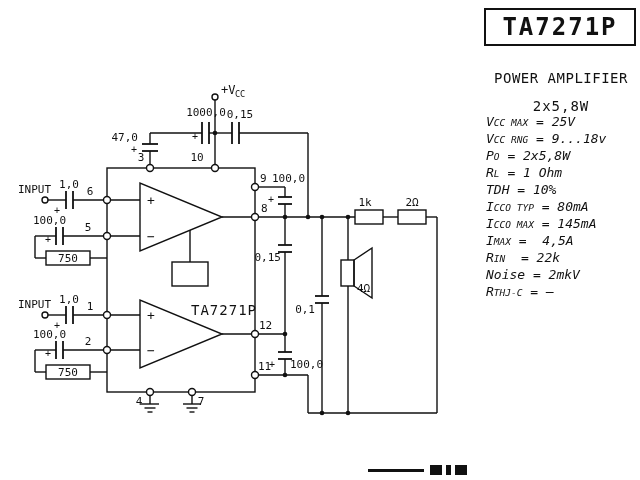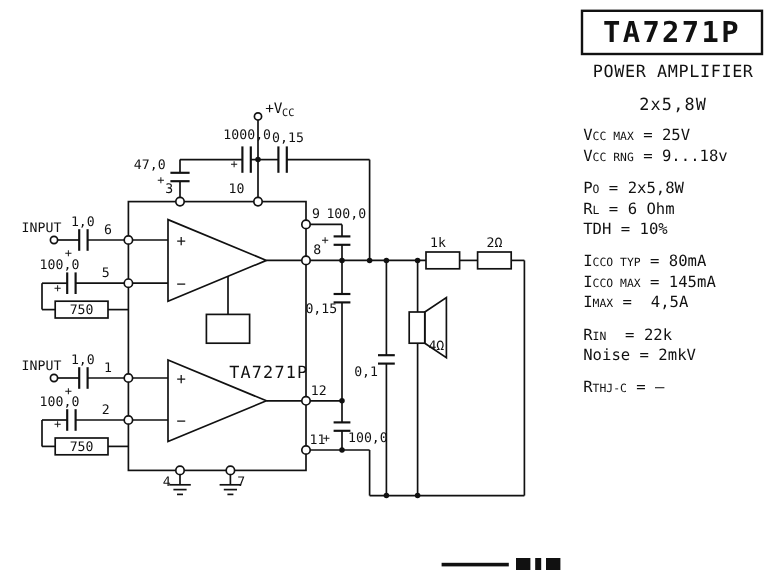--- a/index.html
+++ b/index.html
@@ -2,24 +2,24 @@
 <html><head>
 <meta charset="utf-8">
 <style>
   html,body{margin:0;padding:0;background:#e8e8e8;}
   .stage{position:relative;width:640px;height:480px;background:#ffffff;
          font-family:"DejaVu Sans Mono",monospace;color:#111;overflow:hidden;}
   svg text{font-family:"DejaVu Sans Mono",monospace;fill:#111;}
   .titlebox{position:absolute;left:484px;top:8px;width:148px;height:34px;
             border:2px solid #111;display:flex;align-items:center;justify-content:center;
             font-size:24px;font-weight:bold;letter-spacing:2px;}
-  .panel{position:absolute;left:486px;top:52px;width:150px;}
+  .panel{position:absolute;left:486px;top:70px;width:150px;}
   .heading{font-size:14px;letter-spacing:.5px;text-align:center;white-space:pre;}
   .subheading{font-size:14px;letter-spacing:1px;text-align:center;margin-top:12px;}
-  .group{margin-top:10px;}
+  .group{font-style:italic;}
   .spec-line{font-size:13px;line-height:16px;white-space:pre;}
   .sub{font-size:9.5px;}
   .barcode{position:absolute;left:368px;top:464px;width:104px;height:12px;}
   .bar{position:absolute;background:#111;}
   .bar1{left:0;top:5px;width:56px;height:3px;}
   .bar2{left:62px;top:1px;width:12px;height:10px;}
   .bar3{left:78px;top:1px;width:5px;height:10px;}
   .bar4{left:87px;top:1px;width:12px;height:10px;}
 </style>
 </head>
@@ -219,21 +219,21 @@
     <div class="heading">POWER AMPLIFIER</div>
     <div class="subheading">2x5,8W</div>
 
     <div class="group">
       <div class="spec-line"><span>V</span><span class="sub">CC MAX</span><span> = 25V</span></div>
       <div class="spec-line"><span>V</span><span class="sub">CC RNG</span><span> = 9...18v</span></div>
     </div>
 
     <div class="group">
       <div class="spec-line"><span>P</span><span class="sub">O</span><span> = 2x5,8W</span></div>
-      <div class="spec-line"><span>R</span><span class="sub">L</span><span> = 6 Ohm</span></div>
+      <div class="spec-line"><span>R</span><span class="sub">L</span><span> = 1 Ohm</span></div>
       <div class="spec-line"><span>TDH</span><span class="sub"></span><span> = 10%</span></div>
     </div>
 
     <div class="group">
       <div class="spec-line"><span>I</span><span class="sub">CCO TYP</span><span> = 80mA</span></div>
       <div class="spec-line"><span>I</span><span class="sub">CCO MAX</span><span> = 145mA</span></div>
       <div class="spec-line"><span>I</span><span class="sub">MAX</span><span> =  4,5A</span></div>
     </div>
 
     <div class="group">

